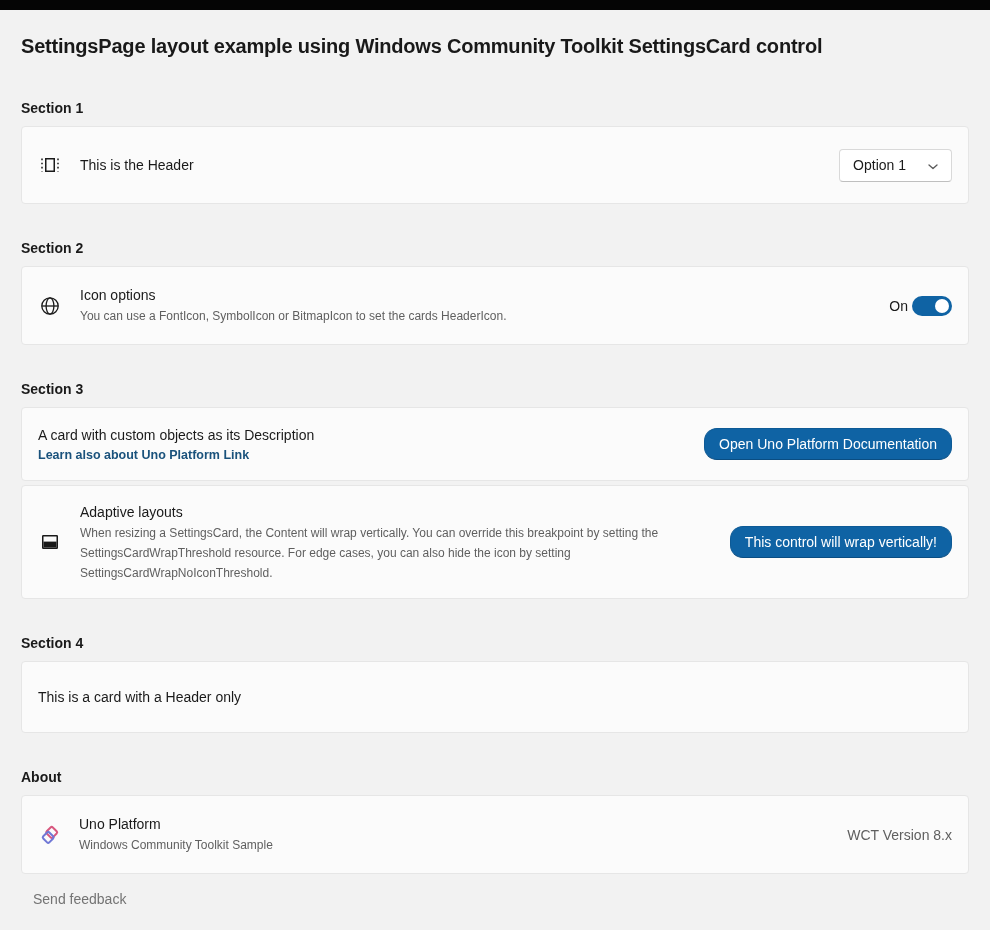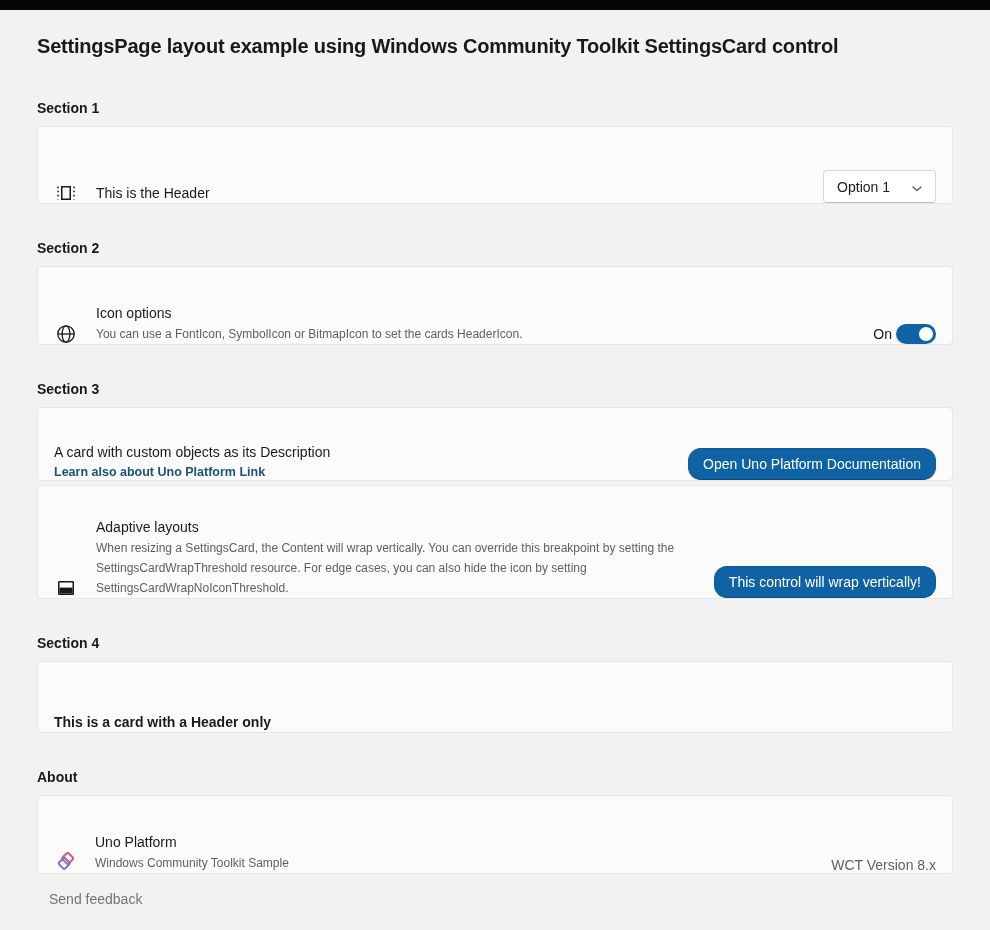--- a/index.html
+++ b/index.html
@@ -3,42 +3,42 @@
 <meta charset="utf-8">
 <style>
   * { margin: 0; padding: 0; box-sizing: border-box; }
   html, body { width: 990px; height: 930px; overflow: hidden; }
   body {
     background: #f2f2f2;
     font-family: "Liberation Sans", "DejaVu Sans", sans-serif;
     color: #1a1a1a;
   }
   .top-bar { width: 100%; height: 10px; background: #050505; }
-  .page { padding: 0 37px; }
+  .page { padding: 0 21px; }
   .page-title {
     margin-top: 25px;
     font-size: 20px;
     font-weight: 700;
     letter-spacing: -0.2px;
     color: #191919;
   }
   .section-label {
     margin-top: 42px;
     font-size: 14px;
     font-weight: 700;
     color: #1a1a1a;
   }
   .section-label.tight { margin-top: 36px; }
   .card {
     margin-top: 10px;
     background: #fbfbfb;
     border: 1px solid #e6e6e6;
     border-radius: 4px;
     display: flex;
-    align-items: flex-end;
+    align-items: center;
     padding: 0 16px 0 18px;
   }
   .card.stacked { margin-top: 4px; }
   .card-icon {
     width: 20px;
     flex: 0 0 20px;
     display: flex;
     align-items: center;
     justify-content: center;
     margin-right: 20px;
@@ -195,21 +195,21 @@
     </div>
     <div class="card-body">
       <div class="card-header">Adaptive layouts</div>
       <div class="card-desc narrow">When resizing a SettingsCard, the Content will wrap vertically. You can override this breakpoint by setting the SettingsCardWrapThreshold resource. For edge cases, you can also hide the icon by setting SettingsCardWrapNoIconThreshold.</div>
     </div>
     <button class="accent-button">This control will wrap vertically!</button>
   </div>
 
   
   <div class="section-label tight">Section 4</div>
-  <div class="card h72" style="padding-left:16px;font-weight:bold;">
+  <div class="card h72" style="padding-left:16px;">
     <div class="card-body">
       <div class="card-header">This is a card with a Header only</div>
     </div>
   </div>
 
   
   <div class="section-label tight">About</div>
   <div class="card h79">
     <div class="card-icon logo">
       <svg width="24" height="24" viewBox="0 0 24 24">

